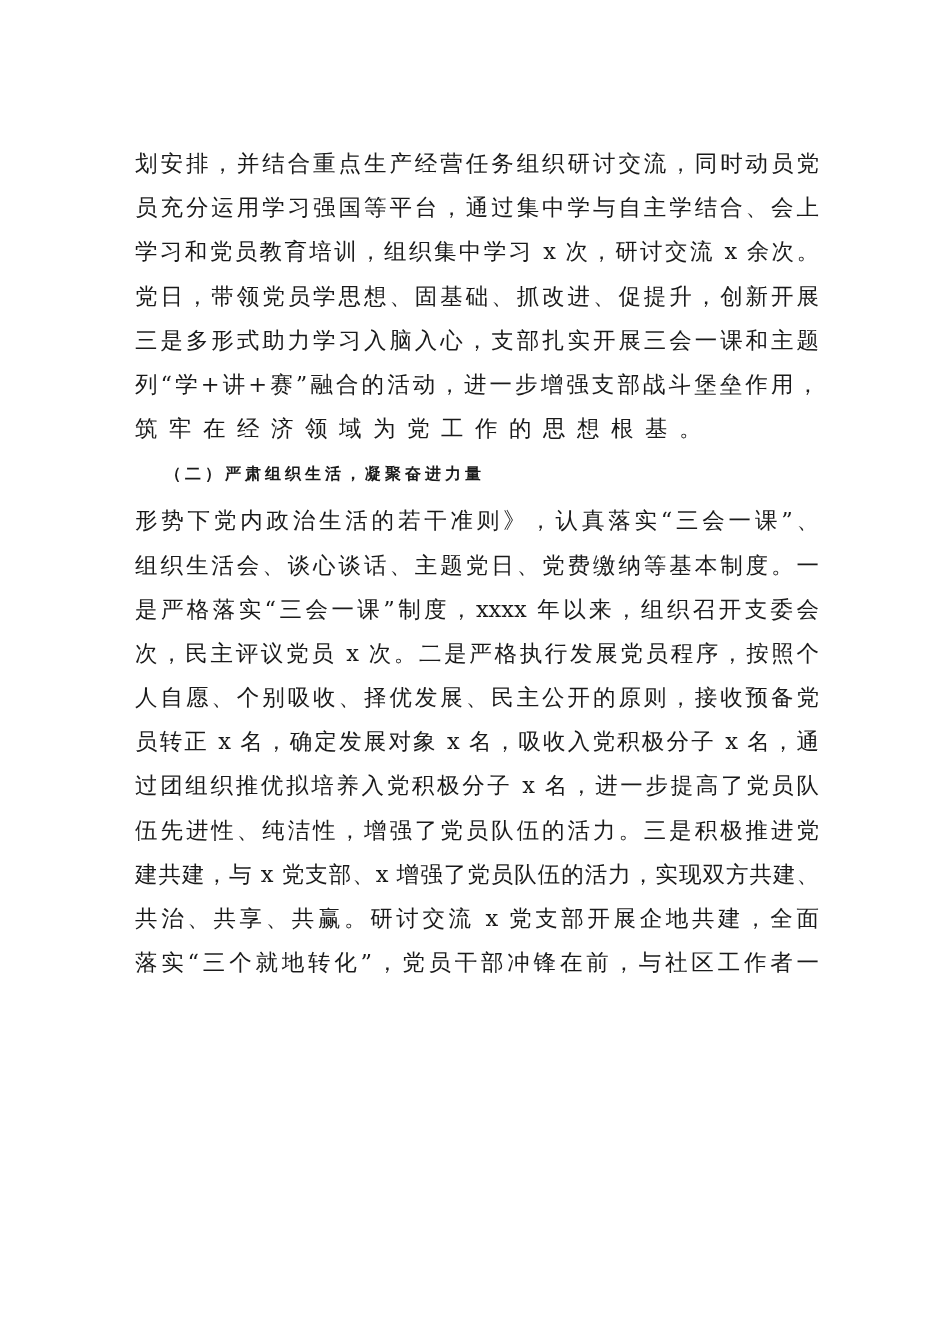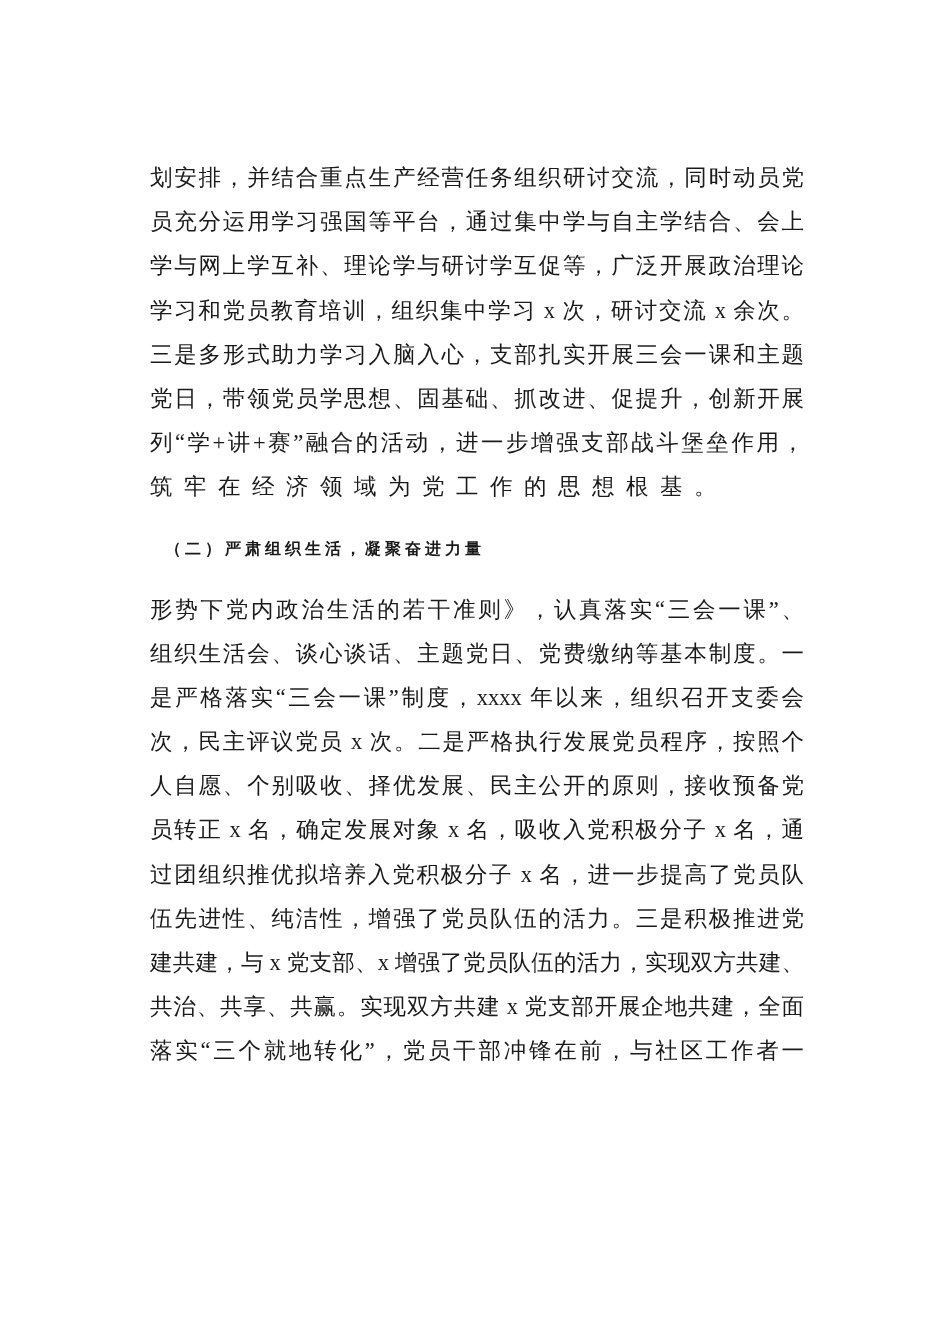--- a/index.html
+++ b/index.html
@@ -41,49 +41,47 @@
   .heading {
     height: 48px;
     line-height: 48px;
     font-size: 16px;
     font-weight: bold;
     padding-left: 30px;
     letter-spacing: 4px;
     white-space: nowrap;
   }
   .para {
-    margin: 15px;
-    font-family: Liberation Serif, serif;
+    margin: 0;
   }
 </style>
 </head>
 <body>
 
 <div class="page">
 
   <div class="para">
     <div class="line">划安排，并结合重点生产经营任务组织研讨交流，同时动员党</div>
     <div class="line">员充分运用学习强国等平台，通过集中学与自主学结合、会上</div>
-    <div class="line">学与网上学互补、理论学与研讨学互促等，广泛开展政治理论</div>
     <div class="line">学习和党员教育培训，组织集中学习 x 次，研讨交流 x 余次。</div>
+    <div class="line">党日，带领党员学思想、固基础、抓改进、促提升，创新开展</div>
     <div class="line">三是多形式助力学习入脑入心，支部扎实开展三会一课和主题</div>
-    <div class="line">党日，带领党员学思想、固基础、抓改进、促提升，创新开展</div>
     <div class="line">列“学+讲+赛”融合的活动，进一步增强支部战斗堡垒作用，</div>
     <div class="line last">筑牢在经济领域为党工作的思想根基。</div>
   </div>
 
   <div class="heading">（二）严肃组织生活，凝聚奋进力量</div>
 
   <div class="para">
     <div class="line">形势下党内政治生活的若干准则》，认真落实“三会一课”、</div>
     <div class="line">组织生活会、谈心谈话、主题党日、党费缴纳等基本制度。一</div>
     <div class="line">是严格落实“三会一课”制度，xxxx 年以来，组织召开支委会</div>
     <div class="line">次，民主评议党员 x 次。二是严格执行发展党员程序，按照个</div>
     <div class="line">人自愿、个别吸收、择优发展、民主公开的原则，接收预备党</div>
     <div class="line">员转正 x 名，确定发展对象 x 名，吸收入党积极分子 x 名，通</div>
     <div class="line">过团组织推优拟培养入党积极分子 x 名，进一步提高了党员队</div>
     <div class="line">伍先进性、纯洁性，增强了党员队伍的活力。三是积极推进党</div>
     <div class="line">建共建，与 x 党支部、x 增强了党员队伍的活力，实现双方共建、</div>
-    <div class="line">共治、共享、共赢。实现双方共建 x 党支部开展企地共建，全面</div>
+    <div class="line">共治、共享、共赢。研讨交流 x 党支部开展企地共建，全面</div>
     <div class="line">落实“三个就地转化”，党员干部冲锋在前，与社区工作者一</div>
   </div>
 
 </div>
 
 </body></html>

